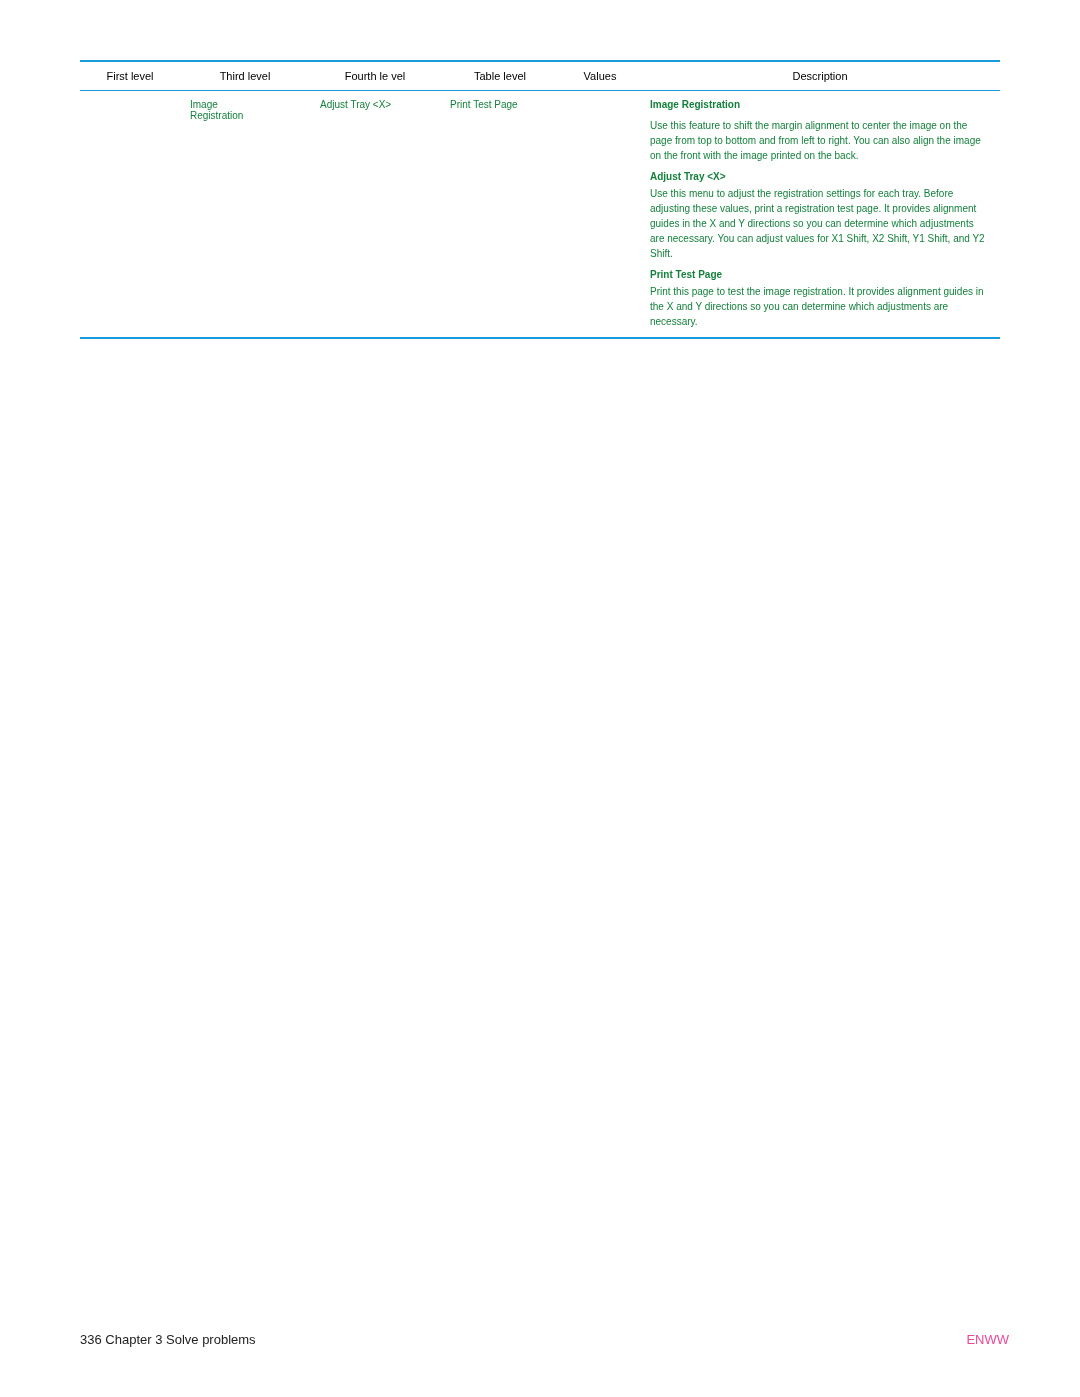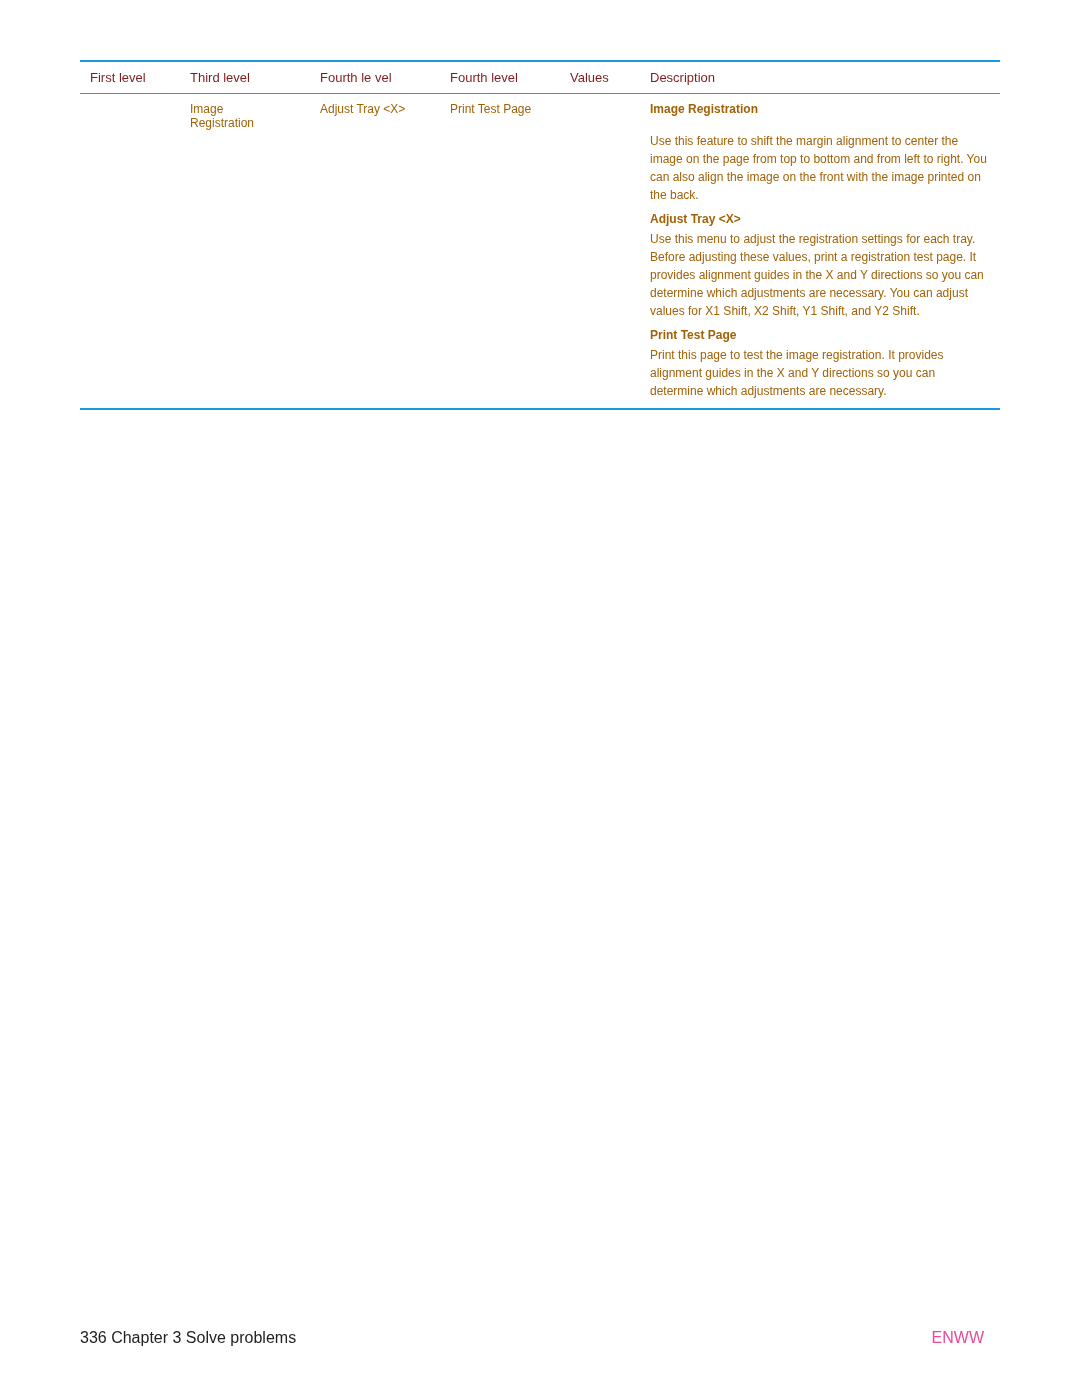--- a/index.html
+++ b/index.html
@@ -32,84 +32,84 @@
       border-collapse: collapse;
       border-top: 2px solid #1a9bdc;
       border-bottom: 2px solid #1a9bdc;
     }
     table.main-table thead tr {
       border-bottom: 1px solid #1a9bdc;
     }
     table.main-table thead th {
       padding: 8px 10px;
       font-weight: normal;
-      font-size: 13px;
-      color: #7f1d1d;
-      text-align: left;
+      font-size: 11px;
+      color: #000000;
+      text-align: center;
       vertical-align: bottom;
       white-space: nowrap;
     }
     table.main-table tbody td {
       padding: 8px 10px;
-      font-size: 12px;
+      font-size: 10px;
       vertical-align: top;
-      color: #a16207;
+      color: #15803d;
     }
     .col-first { width: 100px; }
     .col-second { width: 130px; }
     .col-third { width: 130px; }
     .col-fourth { width: 120px; }
     .col-values { width: 80px; }
     .col-desc { width: auto; }
 
     .desc-heading {
       font-weight: bold;
-      margin-bottom: 16px;
+      margin-bottom: 8px;
       display: block;
     }
     .desc-para {
       margin-bottom: 10px;
       line-height: 1.5;
     }
     .desc-subheading {
       font-weight: bold;
       margin-top: 8px;
       margin-bottom: 4px;
       display: block;
     }
 
     .page-footer {
       position: absolute;
       bottom: 50px;
       left: 80px;
-      right: 96px;
+      right: 71px;
       display: flex;
       justify-content: space-between;
       align-items: center;
-      font-size: 16px;
+      font-size: 13px;
     }
     .footer-left {
       color: #222;
     }
     .footer-right {
       color: #ec4899;
     }
   </style>
 </head>
 <body>
 
 <div class="page-content">
 
   <table class="main-table">
     <thead>
       <tr>
         <th class="col-first">First level</th>
         <th class="col-second">Third level</th>
         <th class="col-third">Fourth le   vel</th>
-        <th class="col-fourth">Fourth level</th>
+        <th class="col-fourth">Table level</th>
         <th class="col-values">Values</th>
         <th class="col-desc">Description</th>
       </tr>
     </thead>
     <tbody>
       <tr>
         <td class="col-first"></td>
         <td class="col-second">Image<br>Registration</td>
         <td class="col-third">Adjust Tray &lt;X&gt;</td>
         <td class="col-fourth">Print Test Page</td>

